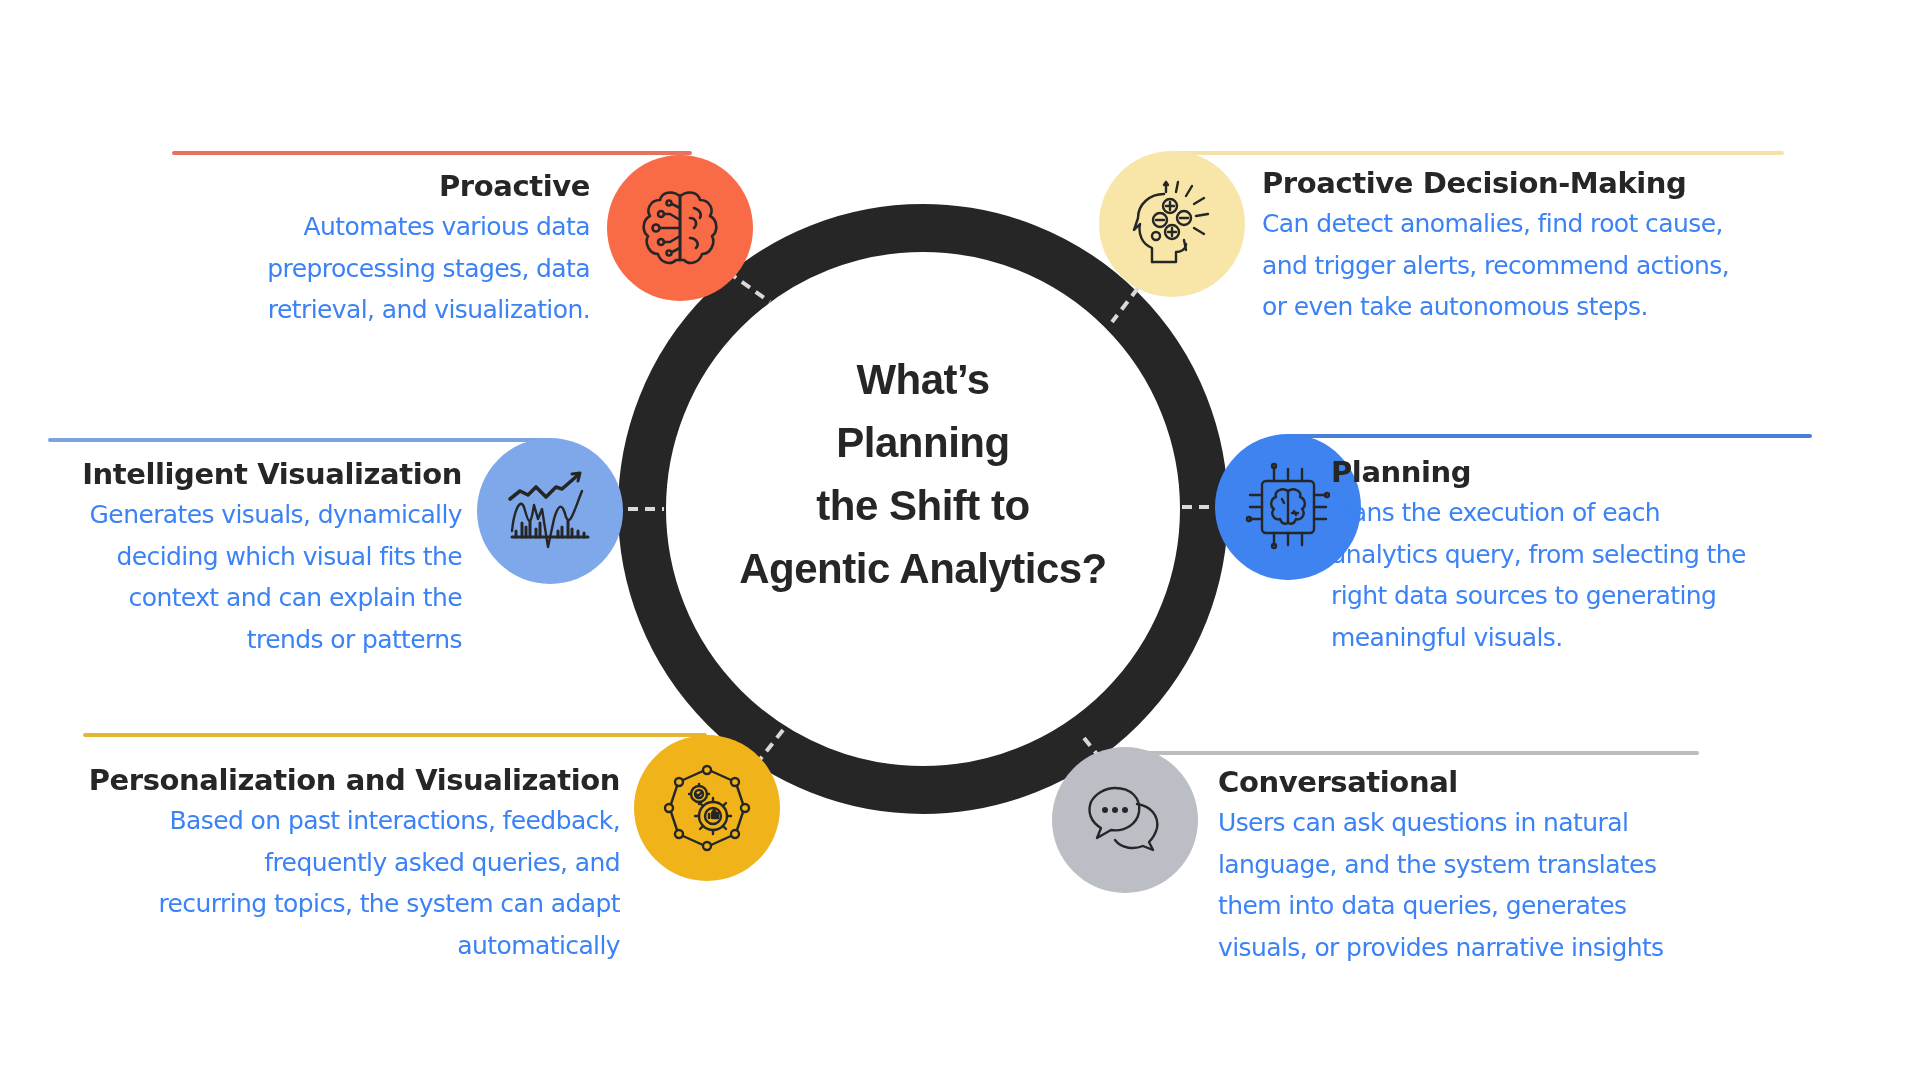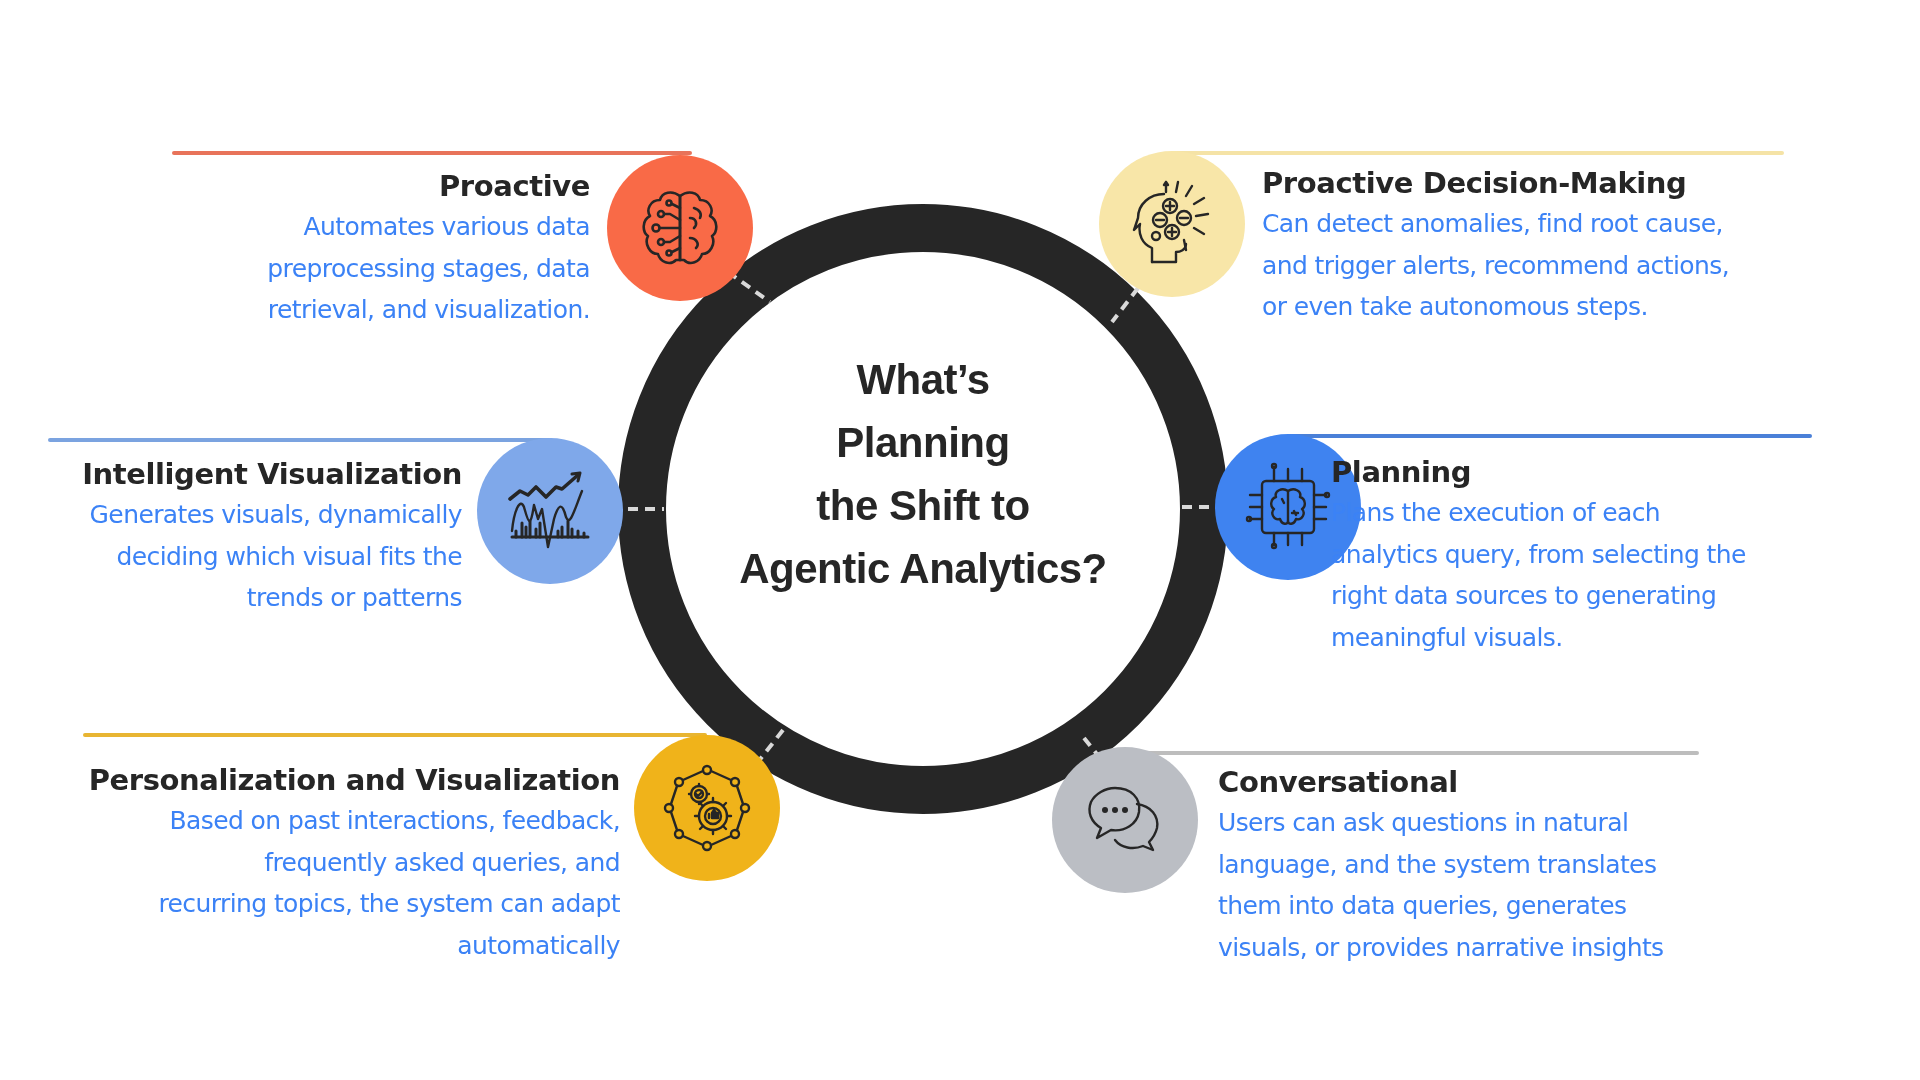--- a/index.html
+++ b/index.html
@@ -141,20 +141,21 @@
       <path d="M12 70 C14 50 20 36 24 46 C28 60 30 70 34 44 L38 58 L42 48 L48 86 L54 58 C58 44 62 40 66 56 C70 66 74 50 82 30"></path>
       <path d="M12 76 H88" stroke-width="3"></path>
       <path d="M16 76 V70 M22 76 V62 M26 76 V66 M30 76 V60 M36 76 V68 M40 76 V62 M58 76 V70 M62 76 V66 M68 76 V60 M72 76 V68 M78 76 V70 M84 76 V72" stroke-width="3"></path>
     </svg>
   </div>
   <div class="block right" style="right:1458px; top:454px;">
     <div class="title">Intelligent Visualization</div>
     <div class="desc">
       <span>Generates visuals, dynamically</span>
       <span>deciding which visual fits the</span>
+      <span>context and can explain the</span>
       <span>trends or patterns</span>
     </div>
   </div>
 
   <div class="node-circle" style="left:1215px; top:434px; width:146px; height:146px; background:#3F83F0;">
     <svg viewBox="0 0 100 100" fill="none" stroke="#262626" stroke-width="2.4" stroke-linecap="round" stroke-linejoin="round">
       <rect x="24" y="24" width="52" height="52" rx="4"></rect>
       <path d="M36 24 V10 M50 24 V12 M64 24 V12"></path>
         <circle cx="36" cy="9" r="2"></circle>
       <path d="M36 76 V88 M50 76 V88 M64 76 V88"></path>

